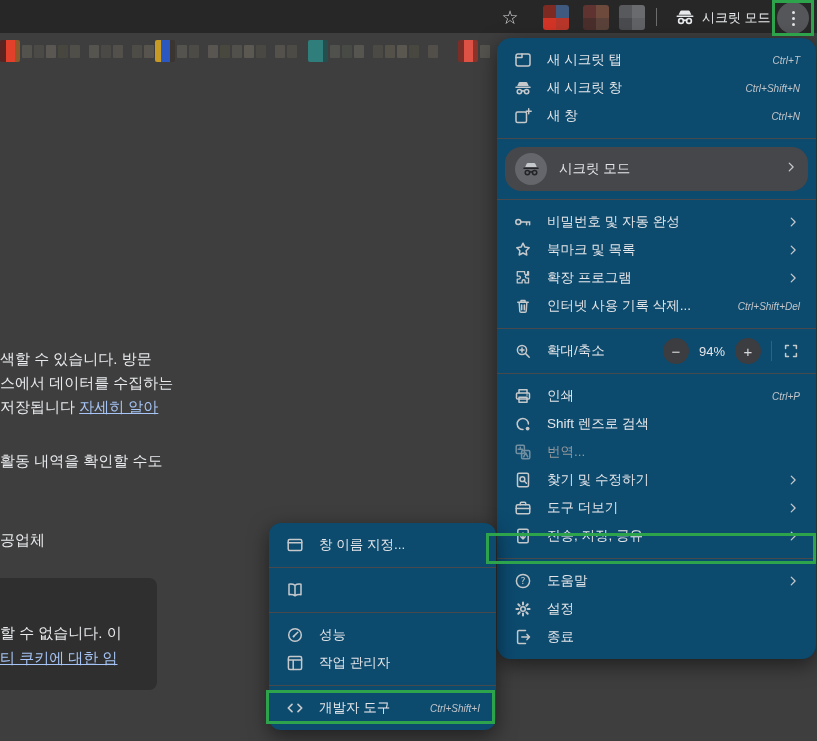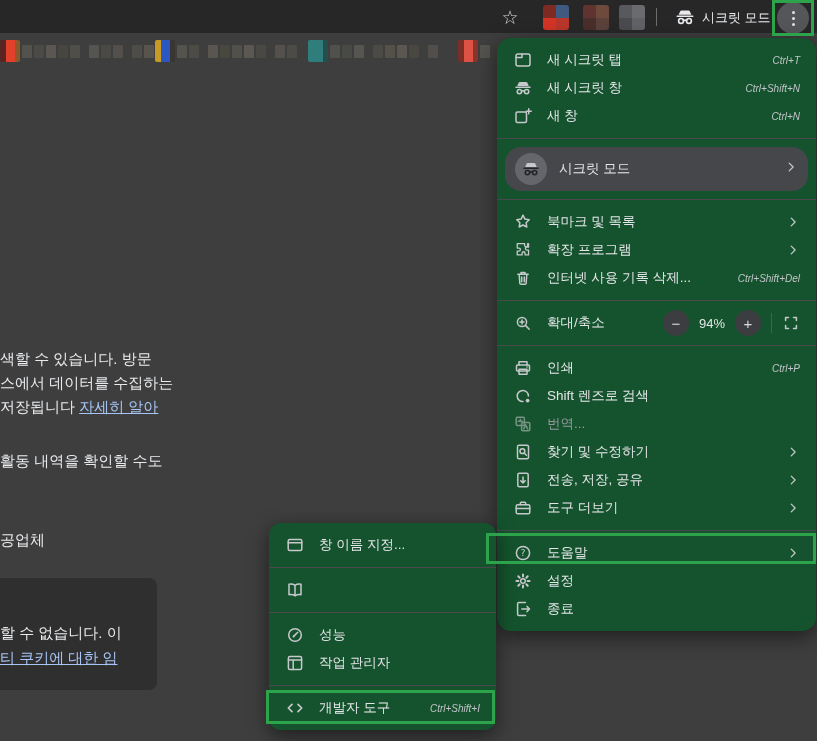--- a/index.html
+++ b/index.html
@@ -32,21 +32,21 @@
 
   
   .pg-text{left:0;color:#e8eaed;font-size:15px;white-space:nowrap;}
   .pg-link{color:#a6c4f5;text-decoration:underline;cursor:pointer;}
   #info-card{left:0;top:578px;width:157px;height:112px;background:#2f2f2f;
              border-radius:0 8px 8px 0;}
   #info-card .card-inner{position:absolute;left:0;top:42px;font-size:15px;line-height:25px;
              color:#e8eaed;white-space:nowrap;}
 
   
-  .panel{background:#14532d;border-radius:14px;box-shadow:0 6px 20px rgba(0,0,0,.5);
+  .panel{background:#0c4a6e;border-radius:14px;box-shadow:0 6px 20px rgba(0,0,0,.5);
          padding:8px 0;box-sizing:border-box;color:#e3e5e8;}
   #main-menu{left:497px;top:38px;width:319px;}
   #tools-submenu{left:269px;top:523px;width:227px;border-radius:12px;}
   .sep{height:1px;background:#47494c;margin:8px 0;}
   .mrow{height:28px;display:flex;align-items:center;padding:0 16px;gap:14px;cursor:pointer;}
   .mrow .ic{width:20px;height:20px;flex:none;display:flex;align-items:center;justify-content:center;}
   .mrow .lbl{flex:1;font-size:13.5px;white-space:nowrap;overflow:hidden;}
   .mrow .sc{font-size:10px;color:#c2c5c9;white-space:nowrap;font-style:italic;}
   .mrow .chev{width:14px;height:14px;color:#c2c5c9;flex:none;display:flex;align-items:center;justify-content:center;}
   .mrow.disabled .lbl{color:#95989c;}
@@ -247,20 +247,34 @@
       </span>
       <span class="lbl">시크릿 모드</span>
       <span class="chev"><svg class="glyph" width="14" height="14" viewBox="0 0 20 20">
           <path d="M7.5 4.5 13 10l-5.5 5.5" stroke-width="1.8"></path>
         </svg></span>
     </div>
     <div class="sep"></div>
     <div class="mrow">
       <span class="ic">
         <svg class="glyph" width="20" height="20" viewBox="0 0 20 20">
+          <circle cx="5.3" cy="10" r="2.5"></circle>
+          <path d="M7.8 10h9M13.6 10v2.8M16.6 10v2.8"></path>
+        </svg>
+      </span>
+      <span class="lbl">비밀번호 및 자동 완성</span>
+      <span class="chev">
+        <svg class="glyph" width="14" height="14" viewBox="0 0 20 20">
+          <path d="M7.5 4.5 13 10l-5.5 5.5" stroke-width="1.8"></path>
+        </svg>
+      </span>
+    </div>
+    <div class="mrow">
+      <span class="ic">
+        <svg class="glyph" width="20" height="20" viewBox="0 0 20 20">
           <path d="M10 3.2l1.9 3.9 4.3.6-3.1 3 .7 4.3-3.8-2-3.8 2 .7-4.3-3.1-3 4.3-.6Z"></path>
         </svg>
       </span>
       <span class="lbl">북마크 및 목록</span>
       <span class="chev">
         <svg class="glyph" width="14" height="14" viewBox="0 0 20 20">
           <path d="M7.5 4.5 13 10l-5.5 5.5" stroke-width="1.8"></path>
         </svg>
       </span>
     </div>
@@ -350,39 +364,39 @@
       <span class="lbl">찾기 및 수정하기</span>
       <span class="chev">
         <svg class="glyph" width="14" height="14" viewBox="0 0 20 20">
           <path d="M7.5 4.5 13 10l-5.5 5.5" stroke-width="1.8"></path>
         </svg>
       </span>
     </div>
     <div class="mrow">
       <span class="ic">
         <svg class="glyph" width="20" height="20" viewBox="0 0 20 20">
+          <rect x="3.2" y="6.8" width="13.6" height="9" rx="1.5"></rect>
+          <path d="M7.3 6.8V5.3a1 1 0 0 1 1-1h3.4a1 1 0 0 1 1 1v1.5M3.2 10.4h13.6"></path>
+        </svg>
+      </span>
+      <span class="lbl">도구 더보기</span>
+      <span class="chev">
+        <svg class="glyph" width="14" height="14" viewBox="0 0 20 20">
+          <path d="M7.5 4.5 13 10l-5.5 5.5" stroke-width="1.8"></path>
+        </svg>
+      </span>
+    </div>
+    <div class="mrow">
+      <span class="ic">
+        <svg class="glyph" width="20" height="20" viewBox="0 0 20 20">
           <rect x="4.8" y="3.2" width="10.4" height="13.6" rx="1.5"></rect>
           <path d="M10 7v6M7.8 10.8 10 13l2.2-2.2"></path>
         </svg>
       </span>
       <span class="lbl">전송, 저장, 공유</span>
-      <span class="chev">
-        <svg class="glyph" width="14" height="14" viewBox="0 0 20 20">
-          <path d="M7.5 4.5 13 10l-5.5 5.5" stroke-width="1.8"></path>
-        </svg>
-      </span>
-    </div>
-    <div class="mrow">
-      <span class="ic">
-        <svg class="glyph" width="20" height="20" viewBox="0 0 20 20">
-          <rect x="3.2" y="6.8" width="13.6" height="9" rx="1.5"></rect>
-          <path d="M7.3 6.8V5.3a1 1 0 0 1 1-1h3.4a1 1 0 0 1 1 1v1.5M3.2 10.4h13.6"></path>
-        </svg>
-      </span>
-      <span class="lbl">도구 더보기</span>
       <span class="chev">
         <svg class="glyph" width="14" height="14" viewBox="0 0 20 20">
           <path d="M7.5 4.5 13 10l-5.5 5.5" stroke-width="1.8"></path>
         </svg>
       </span>
     </div>
     <div class="sep"></div>
     <div class="mrow">
       <span class="ic">
         <svg class="glyph" width="20" height="20" viewBox="0 0 20 20">

